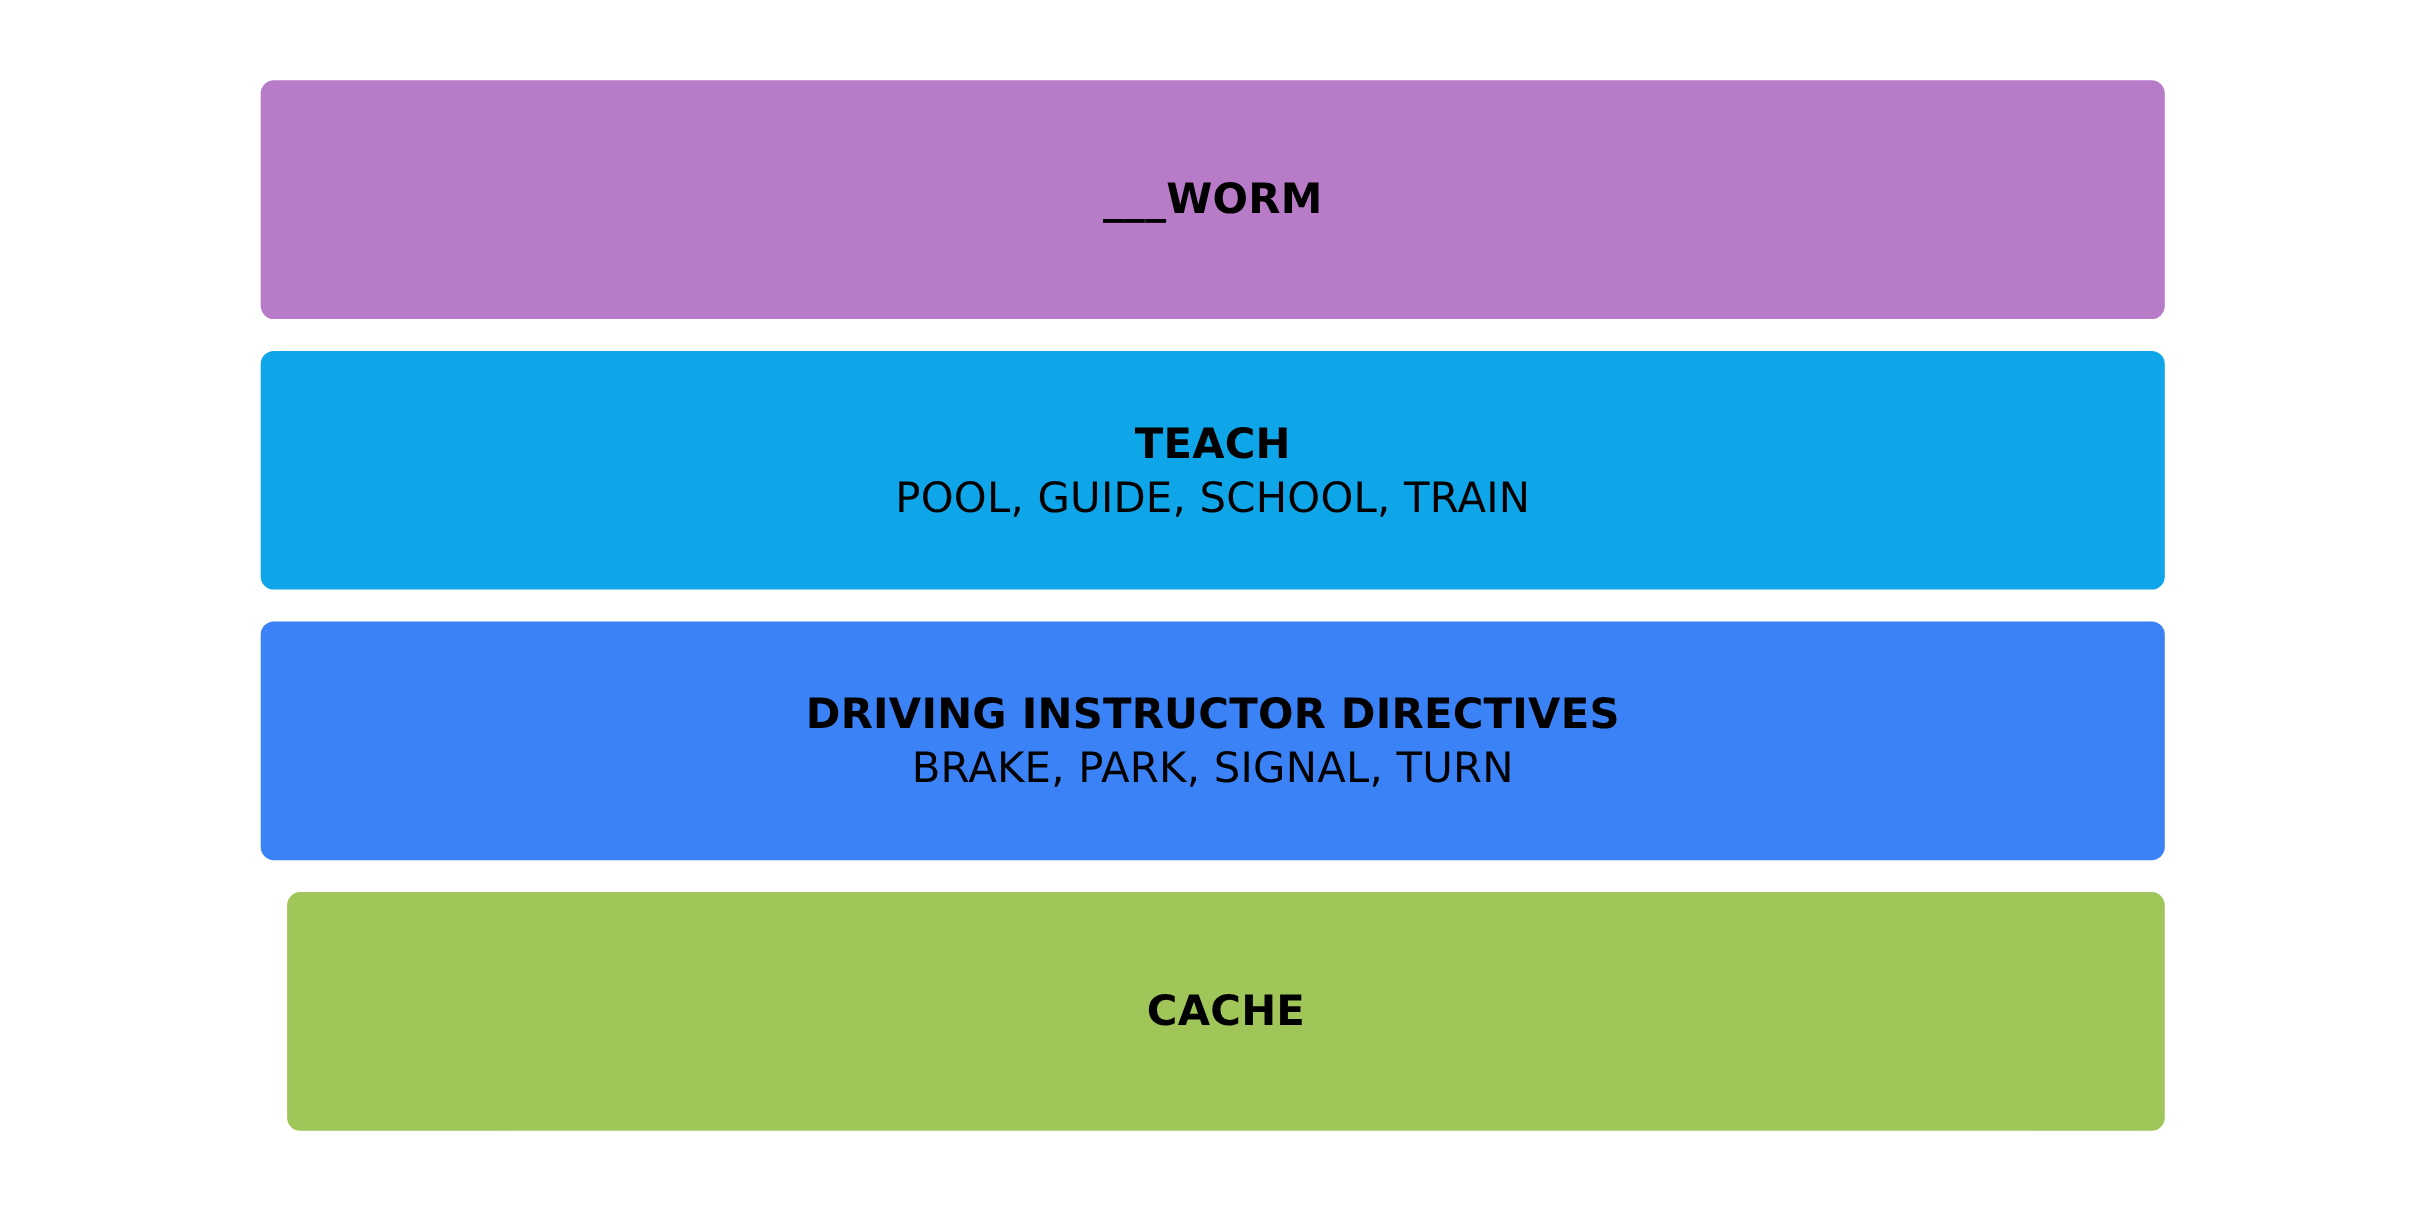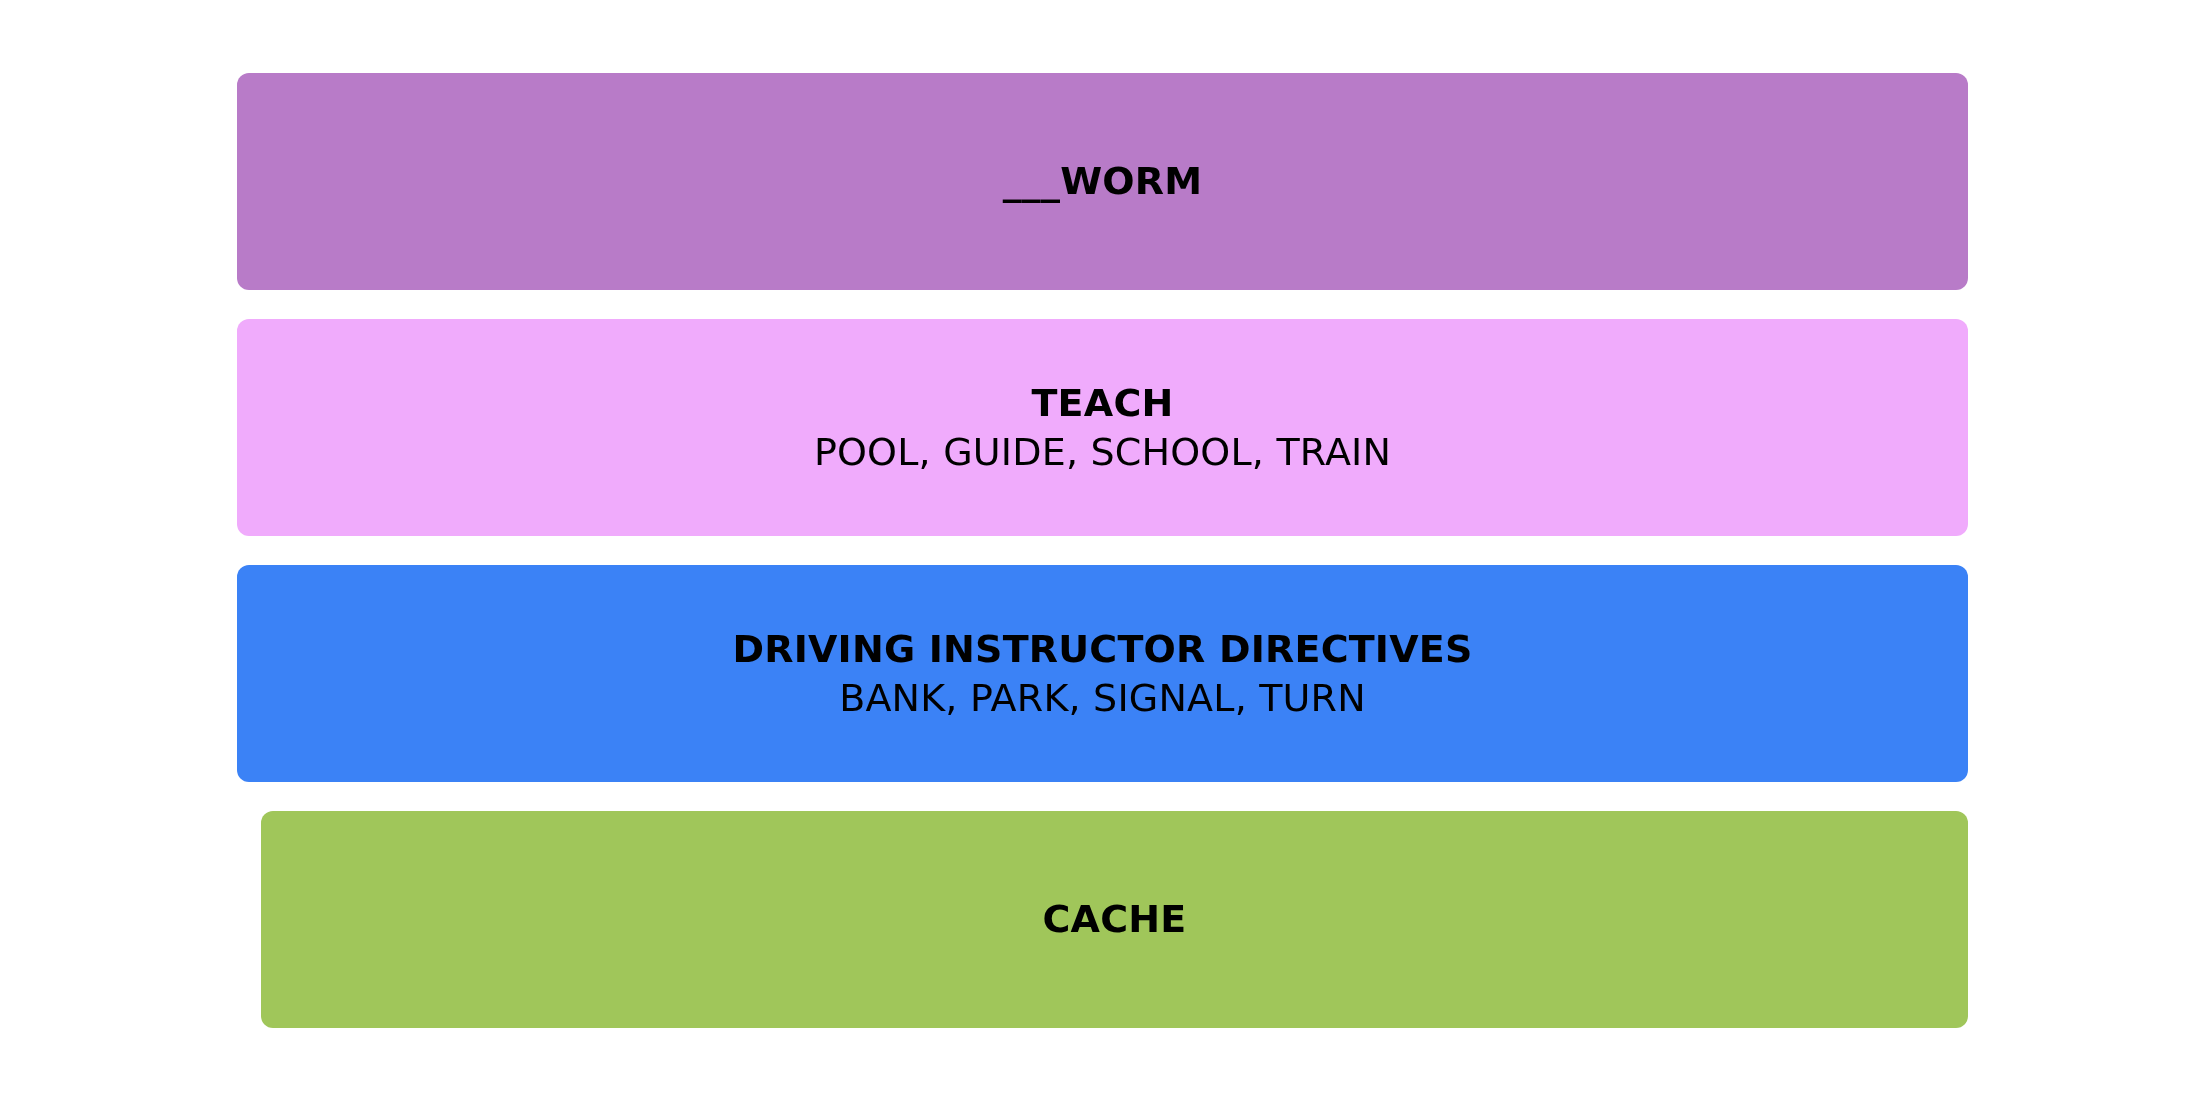--- a/index.html
+++ b/index.html
@@ -60,27 +60,27 @@
 </style>
 </head>
 <body style="background-color: rgb(255, 255, 255);">
 
 <div id="board">
 
   <div class="group-card" style="background-color: rgb(184, 123, 200);">
     <div class="group-title">___WORM</div>
   </div>
 
-  <div class="group-card" style="background-color: #f0abfc;">
+  <div class="group-card" style="background-color: #0ea5e9;">
     <div class="group-title">TEACH</div>
     <div class="group-members">POOL, GUIDE, SCHOOL, TRAIN</div>
   </div>
 
   <div class="group-card" style="background-color: #3b82f6;">
     <div class="group-title">DRIVING INSTRUCTOR DIRECTIVES</div>
-    <div class="group-members">BANK, PARK, SIGNAL, TURN</div>
+    <div class="group-members">BRAKE, PARK, SIGNAL, TURN</div>
   </div>
 
   <div class="group-card" style="background-color: rgb(160, 198, 90); margin-left: 24px;">
     <div class="group-title">CACHE</div>
   </div>
 
 </div>
 
 </body></html>

